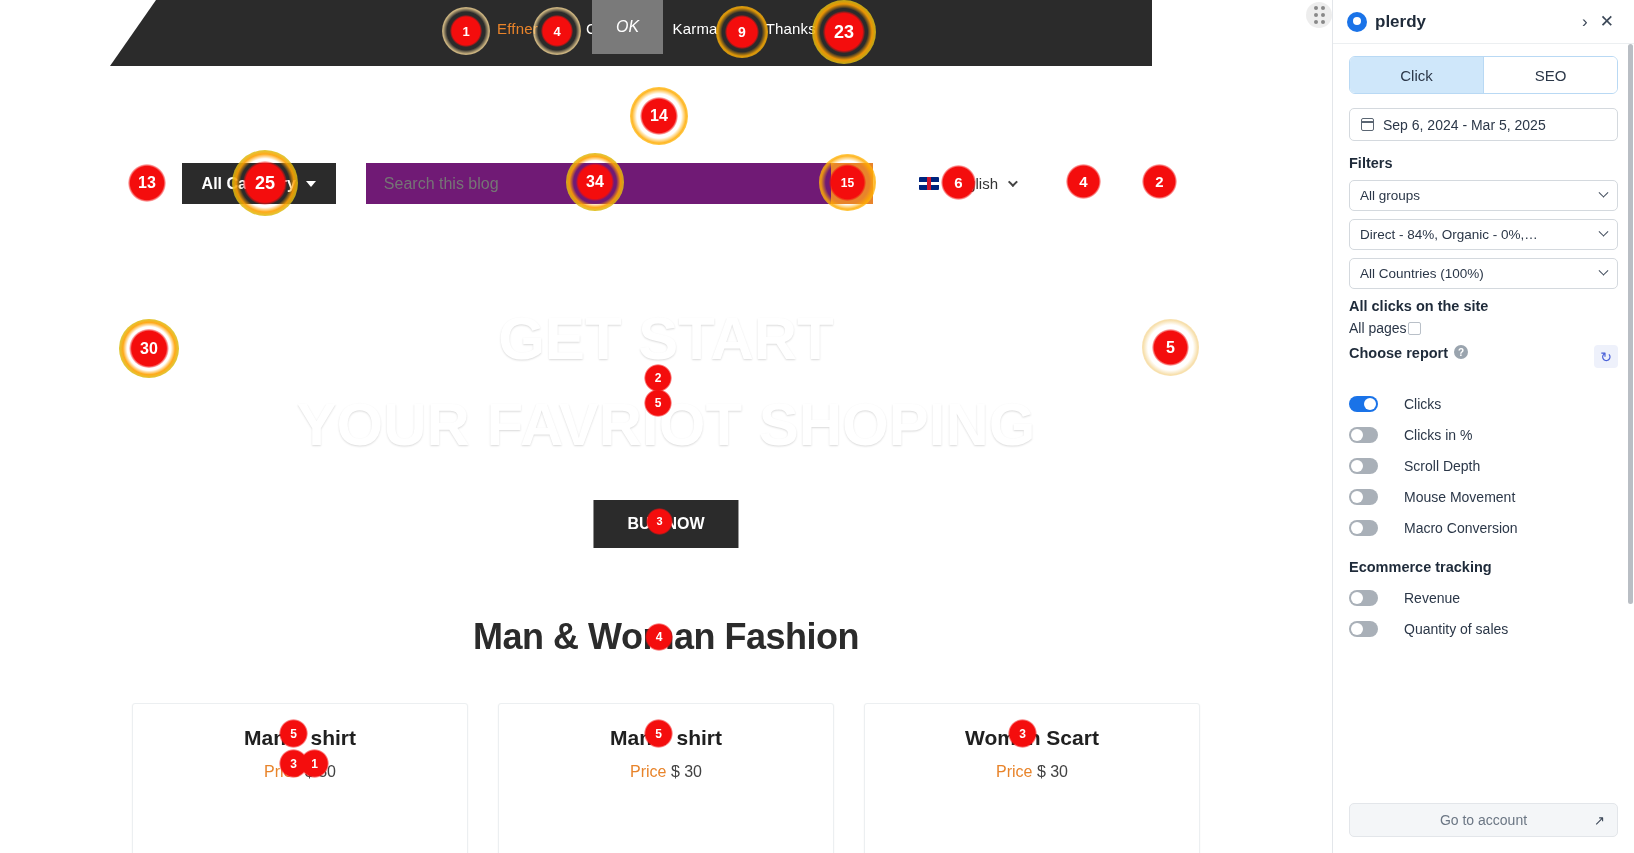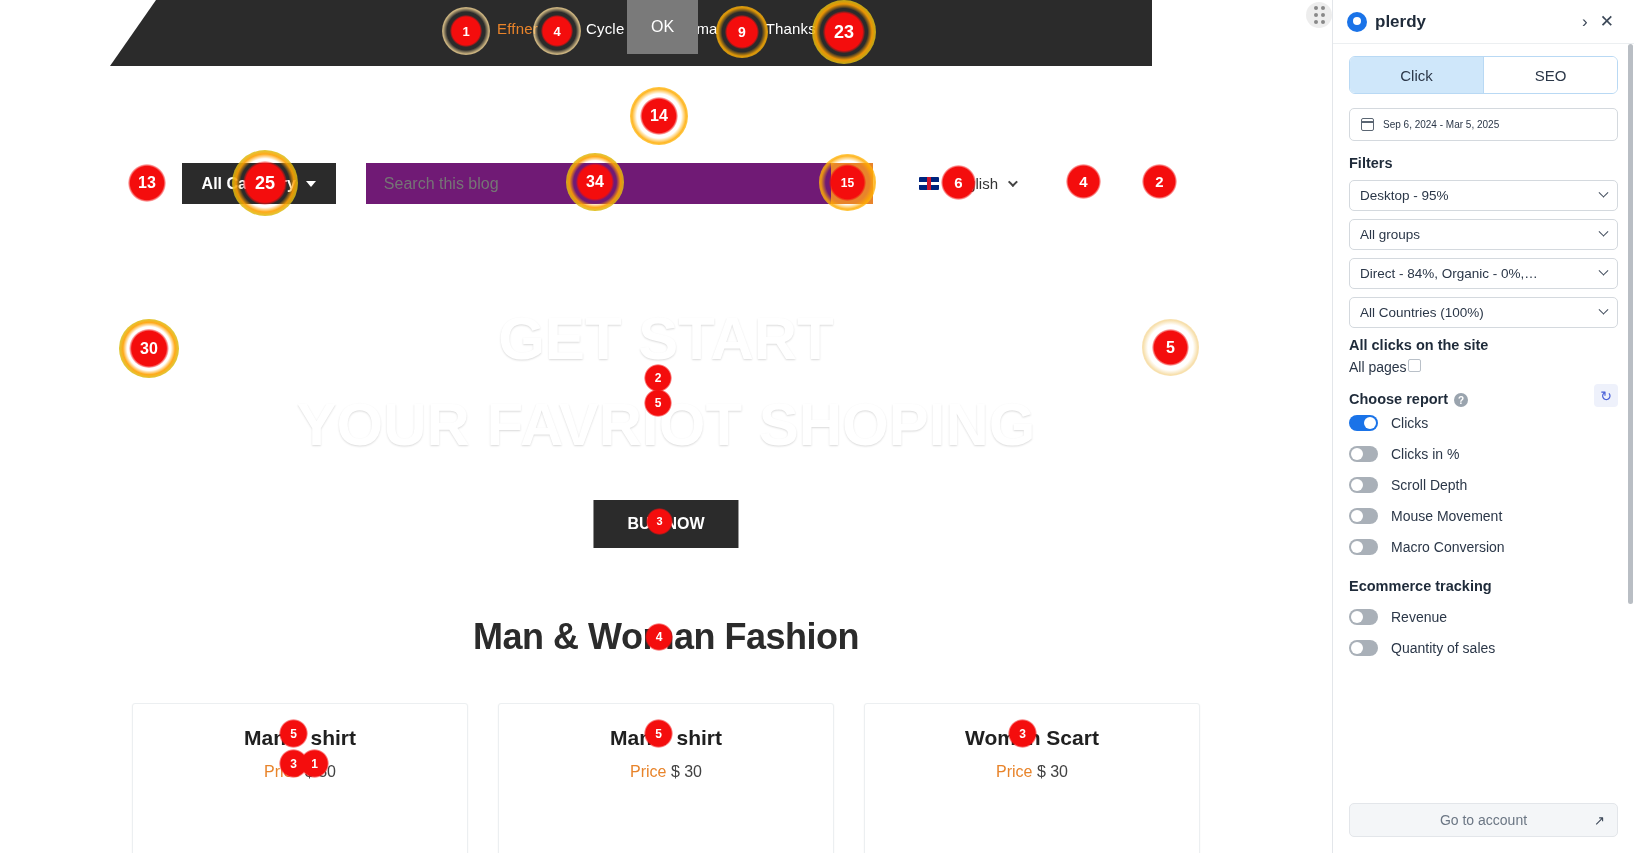--- a/index.html
+++ b/index.html
@@ -182,24 +182,24 @@
   .mk.halo-y::after, .mk.halo-g::after, .mk.halo-o::after {
     content:""; position:absolute; left:-26%; top:-26%; width:152%; height:152%;
     border-radius:50%; z-index:-1;
   }
   .mk.halo-y::after { background: radial-gradient(circle, rgba(255,60,0,.0) 54%, rgba(255,170,0,.85) 66%, rgba(255,230,60,.55) 80%, rgba(255,255,0,0) 92%); }
   .mk.halo-g::after { background: radial-gradient(circle, rgba(255,60,0,0) 52%, rgba(255,160,0,.9) 62%, rgba(180,220,40,.8) 78%, rgba(120,200,40,0) 93%); }
   .mk.halo-o::after { background: radial-gradient(circle, rgba(255,60,0,0) 56%, rgba(245,215,150,.8) 68%, rgba(245,225,180,0) 88%); }
 
   
   .ok-tip {
-    position: absolute; left: 627px; top: 0; width: 71px; height: 54px;
+    position: absolute; left: 592px; top: 0; width: 71px; height: 54px;
     background: #7a7a7a; color: #fff; font-size: 16px;
     display: flex; align-items: center; justify-content: center;
-    z-index: 60; cursor: pointer;
+    z-index: 60; cursor: pointer; font-style: italic;
   }
 
   
   .grip {
     position: absolute; left: 1306px; top: 2px; width: 26px; height: 26px;
     border-radius: 50%; background: rgba(235,235,235,.92);
     z-index: 70; cursor: grab;
     display: grid; grid-template-columns: repeat(2, 4px); grid-template-rows: repeat(3, 4px);
     gap: 3px; align-content: center; justify-content: center;
   }
@@ -236,21 +236,21 @@
   .tab {
     flex: 1; display: flex; align-items: center; justify-content: center;
     font-size: 15px; color: #2b3748; cursor: pointer; background: #fff;
   }
   .tab.active { background: #cfe7fa; font-weight: 400; }
   .tab + .tab { border-left: 1px solid #b9d9f4; }
 
   .daterange {
     height: 33px; border: 1px solid #d4d9de; border-radius: 5px;
     display: flex; align-items: center; gap: 9px; padding: 0 11px;
-    font-size: 10px; color: #2b3748; cursor: pointer; margin-bottom: 14px;
+    font-size: 14px; color: #2b3748; cursor: pointer; margin-bottom: 14px;
   }
   .cal-ico {
     width: 13px; height: 13px; border: 1.5px solid #5b6673; border-radius: 2px;
     position: relative;
   }
   .cal-ico::before {
     content:""; position:absolute; left:-1.5px; top:1.5px; width:13px; height:2px; background:#5b6673;
   }
 
   .p-h { font-size: 14.5px; font-weight: 700; color: #1f2b3a; margin-bottom: 9px; }
@@ -259,38 +259,38 @@
     height: 31px; border: 1px solid #d4d9de; border-radius: 5px;
     display: flex; align-items: center; padding: 0 10px;
     font-size: 13.5px; color: #2b3748; cursor: pointer; margin-bottom: 8px;
     position: relative; overflow: hidden;
   }
   .sel span.t { flex: 1; white-space: nowrap; overflow: hidden; text-overflow: ellipsis; padding-right: 6px; }
   .sel-chev { width: 7px; height: 7px; border-right: 1.6px solid #3c4858; border-bottom: 1.6px solid #3c4858; transform: rotate(45deg) translate(-2px,-2px); flex: none; }
 
   .subtitle { font-size: 14.5px; font-weight: 700; color: #1f2b3a; margin: 9px 0 6px; }
 
-  .allpages { display: flex; font-size: 14px; color: #2b3748; margin-bottom: 9px; }
+  .allpages { display: flex; align-items: center; font-size: 14px; color: #2b3748; margin-bottom: 9px; }
   .cb { width: 13px; height: 13px; border: 1.4px solid #b9c0c8; border-radius: 2px; background:#fff; margin-left: 1px; cursor: pointer; }
 
-  .choose-row { display: flex; align-items: flex-end; margin-bottom: 0; }
+  .choose-row { display: flex; align-items: flex-start; margin-bottom: 20px; }
   .choose-row .subtitle { margin: 0; }
   .qmark {
     width: 14px; height: 14px; border-radius: 50%; background: #9aa4ae;
     color: #fff; font-size: 10px; font-weight: 700;
     display: flex; align-items: center; justify-content: center; margin-left: 6px;
     cursor: pointer;
   }
   .refresh {
     margin-left: auto; width: 24px; height: 23px; border-radius: 4px;
     background: #eef1fb; display: flex; align-items: center; justify-content: center;
     color: #4a61d8; font-size: 14px; cursor: pointer;
   }
 
-  .togrow { display: flex; align-items: center; gap: 13px; height: 31px; }
+  .togrow { display: flex; align-items: center; gap: 26px; height: 31px; }
   .tog {
     width: 29px; height: 16px; border-radius: 8px; background: #a9b0b8;
     position: relative; flex: none; cursor: pointer;
   }
   .tog i { position: absolute; left: 2px; top: 2px; width: 12px; height: 12px; border-radius: 50%; background: #fff; display:block; }
   .tog.on { background: #1a73e8; }
   .tog.on i { left: 15px; }
   .tog-label { font-size: 14px; color: #2b3748; }
 
   .ecom-h { font-size: 14.5px; font-weight: 700; color: #1f2b3a; margin: 16px 0 7px; }
@@ -456,24 +456,20 @@
         </div>
 
       <div class="daterange">
         <span class="cal-ico"></span>
         <span>Sep 6, 2024 - Mar 5, 2025</span>
       </div>
 
       <div class="p-h">Filters</div>
       <div id="filter-list">
           <div class="sel">
-            <span class="t">Desktop - 95%</span>
-            <span class="sel-chev"></span>
-          </div>
-          <div class="sel">
             <span class="t">All groups</span>
             <span class="sel-chev"></span>
           </div>
           <div class="sel">
             <span class="t">Direct - 84%, Organic - 0%,…</span>
             <span class="sel-chev"></span>
           </div>
           <div class="sel">
             <span class="t">All Countries (100%)</span>
             <span class="sel-chev"></span>

